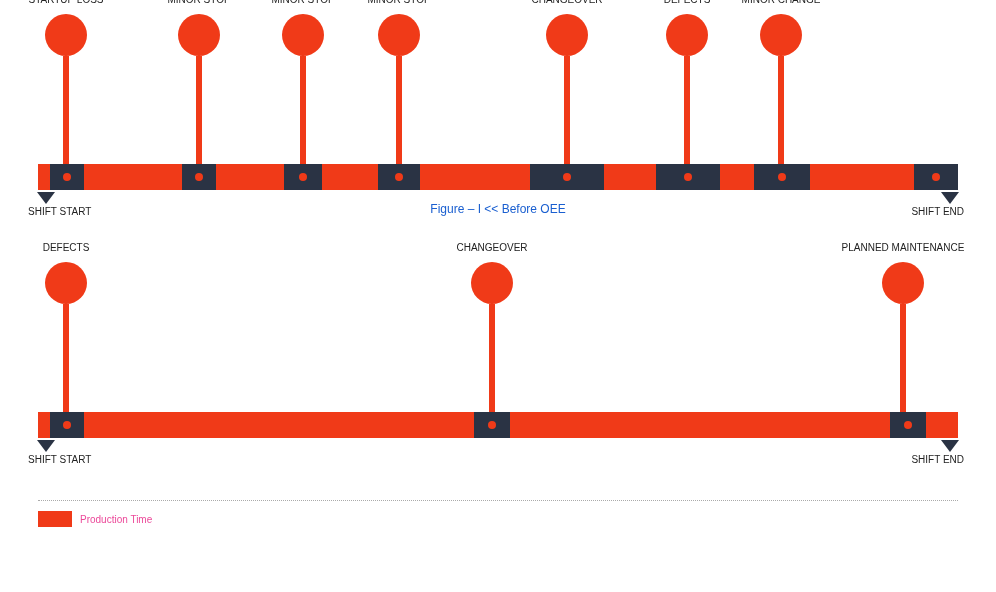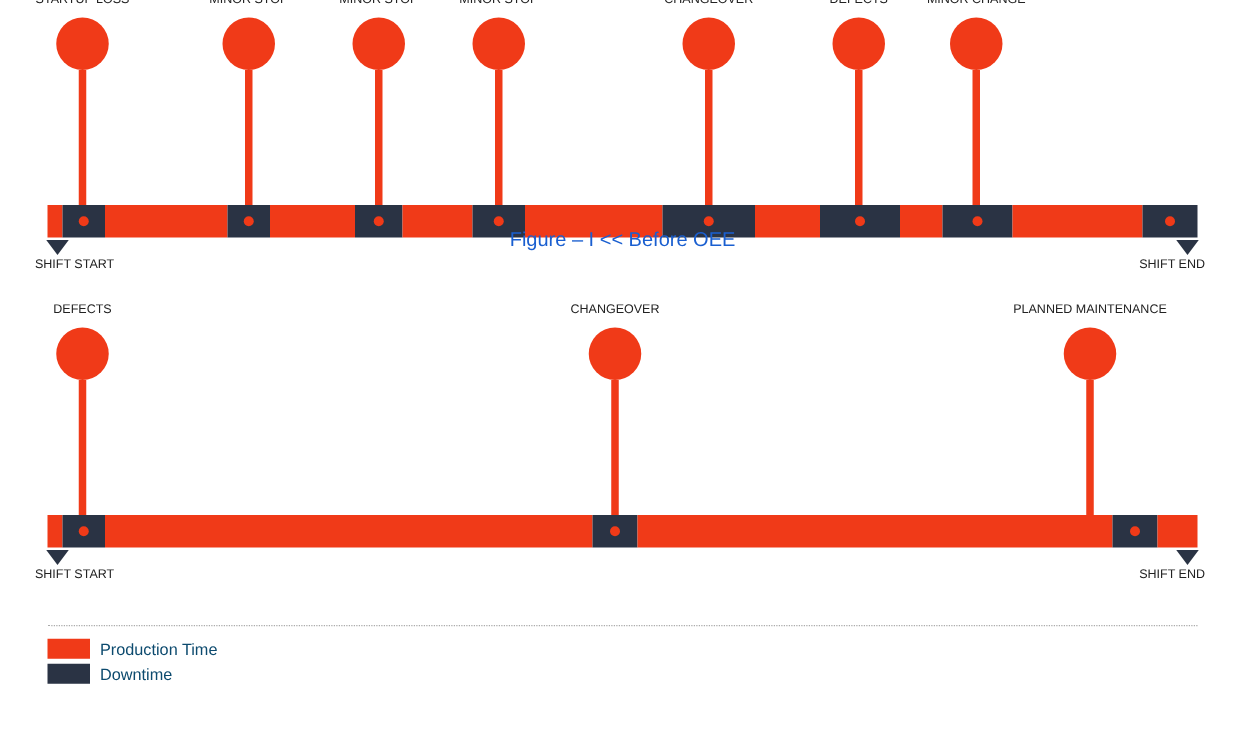--- a/index.html
+++ b/index.html
@@ -9,25 +9,25 @@
   .bar { position: relative; height: 26px; width: 100%; display: flex; }
   .seg { height: 100%; position: relative; }
   .prod { background: #f03a18; }
   .down { background: #2a3344; position: relative; }
   .down::after { content: ''; position: absolute; top: 50%; left: 50%; transform: translate(-50%,-50%); width: 8px; height: 8px; background: #f03a18; border-radius: 50%; }
   .pin { position: absolute; bottom: 26px; width: 6px; background: #f03a18; }
   .pin .head { position: absolute; top: -42px; left: 50%; transform: translateX(-50%); width: 42px; height: 42px; background: #f03a18; border-radius: 50%; }
   .pin .lbl { position: absolute; top: -62px; left: 50%; transform: translateX(-50%); font-size: 10px; color: #222; white-space: nowrap; }
   .arrow { position: absolute; top: 28px; width: 0; height: 0; border-left: 9px solid transparent; border-right: 9px solid transparent; border-top: 12px solid #2a3344; }
   .arrow-lbl { position: absolute; top: 42px; font-size: 10px; color: #222; white-space: nowrap; }
-  .fig-caption { position: absolute; top: 20px; left: 50%; transform: translateX(-50%); font-size: 16px; color: #1a5fd0; }
+  .fig-caption { position: absolute; top: 38px; left: 50%; transform: translateX(-50%); font-size: 12px; color: #1a5fd0; }
   .legend { position: absolute; left: 38px; top: 500px; width: 920px; border-top: 1px dotted #aaa; padding-top: 10px; }
   .legend-item { display: flex; align-items: center; margin-bottom: 4px; }
   .swatch { width: 34px; height: 16px; margin-right: 8px; }
-  .legend-item span { font-size: 13px; color: #0c4a6e; }
+  .legend-item span { font-size: 10px; color: #ec4899; }
 </style>
 </head>
 <body>
 
 <div class="diagram">
 
   <div class="timeline-wrap" id="tl1" style="top:164px;">
     <div class="bar" id="bar1">
         <div class="seg prod" style="width: 12px;"></div>
         <div class="seg down" style="width: 34px;"></div>
@@ -96,31 +96,27 @@
     <div class="arrow" style="right:-1px;"></div>
     <div class="arrow-lbl" style="right:-6px;">SHIFT END</div>
   <div class="pin" style="left: 25px; height: 108px;">
         <div class="head"></div>
         <div class="lbl">DEFECTS</div>
       </div>
       <div class="pin" style="left: 451px; height: 108px;">
         <div class="head"></div>
         <div class="lbl">CHANGEOVER</div>
       </div>
-      <div class="pin" style="left: 831px; height: 108px;">
+      <div class="pin" style="left: 862px; height: 108px;">
         <div class="head"></div>
         <div class="lbl">PLANNED MAINTENANCE</div>
       </div>
     </div>
 
   <div class="legend">
     <div class="legend-item">
       <div class="swatch prod"></div>
       <span>Production Time</span>
     </div>
-    <div class="legend-item">
-      <div class="swatch" style="background:#2a3344"></div>
-      <span>Downtime</span>
-    </div>
 
   </div>
 
 </div>
 
 </body></html>

